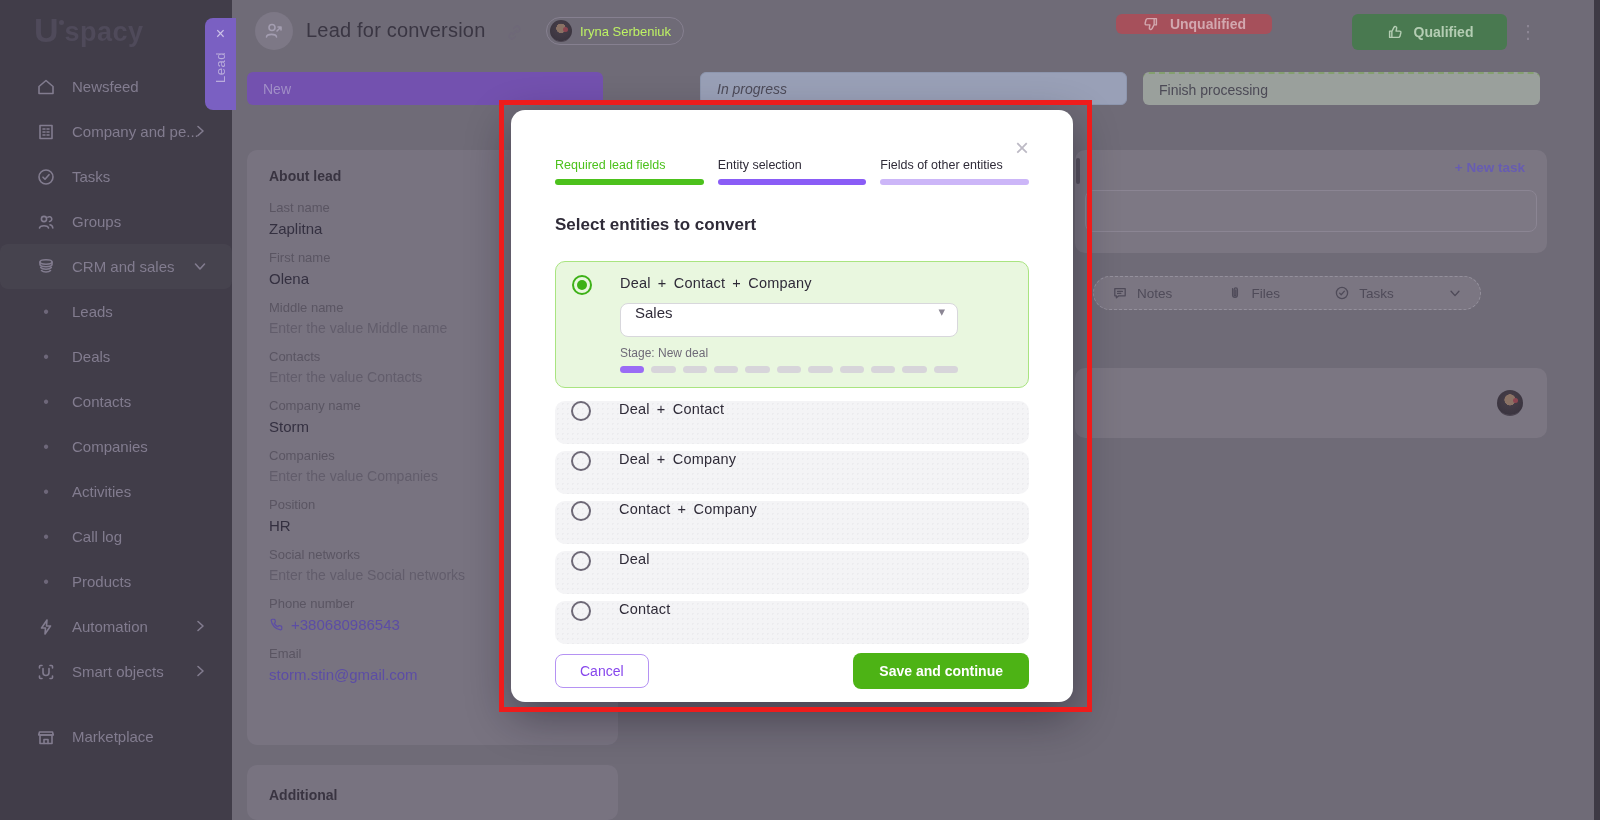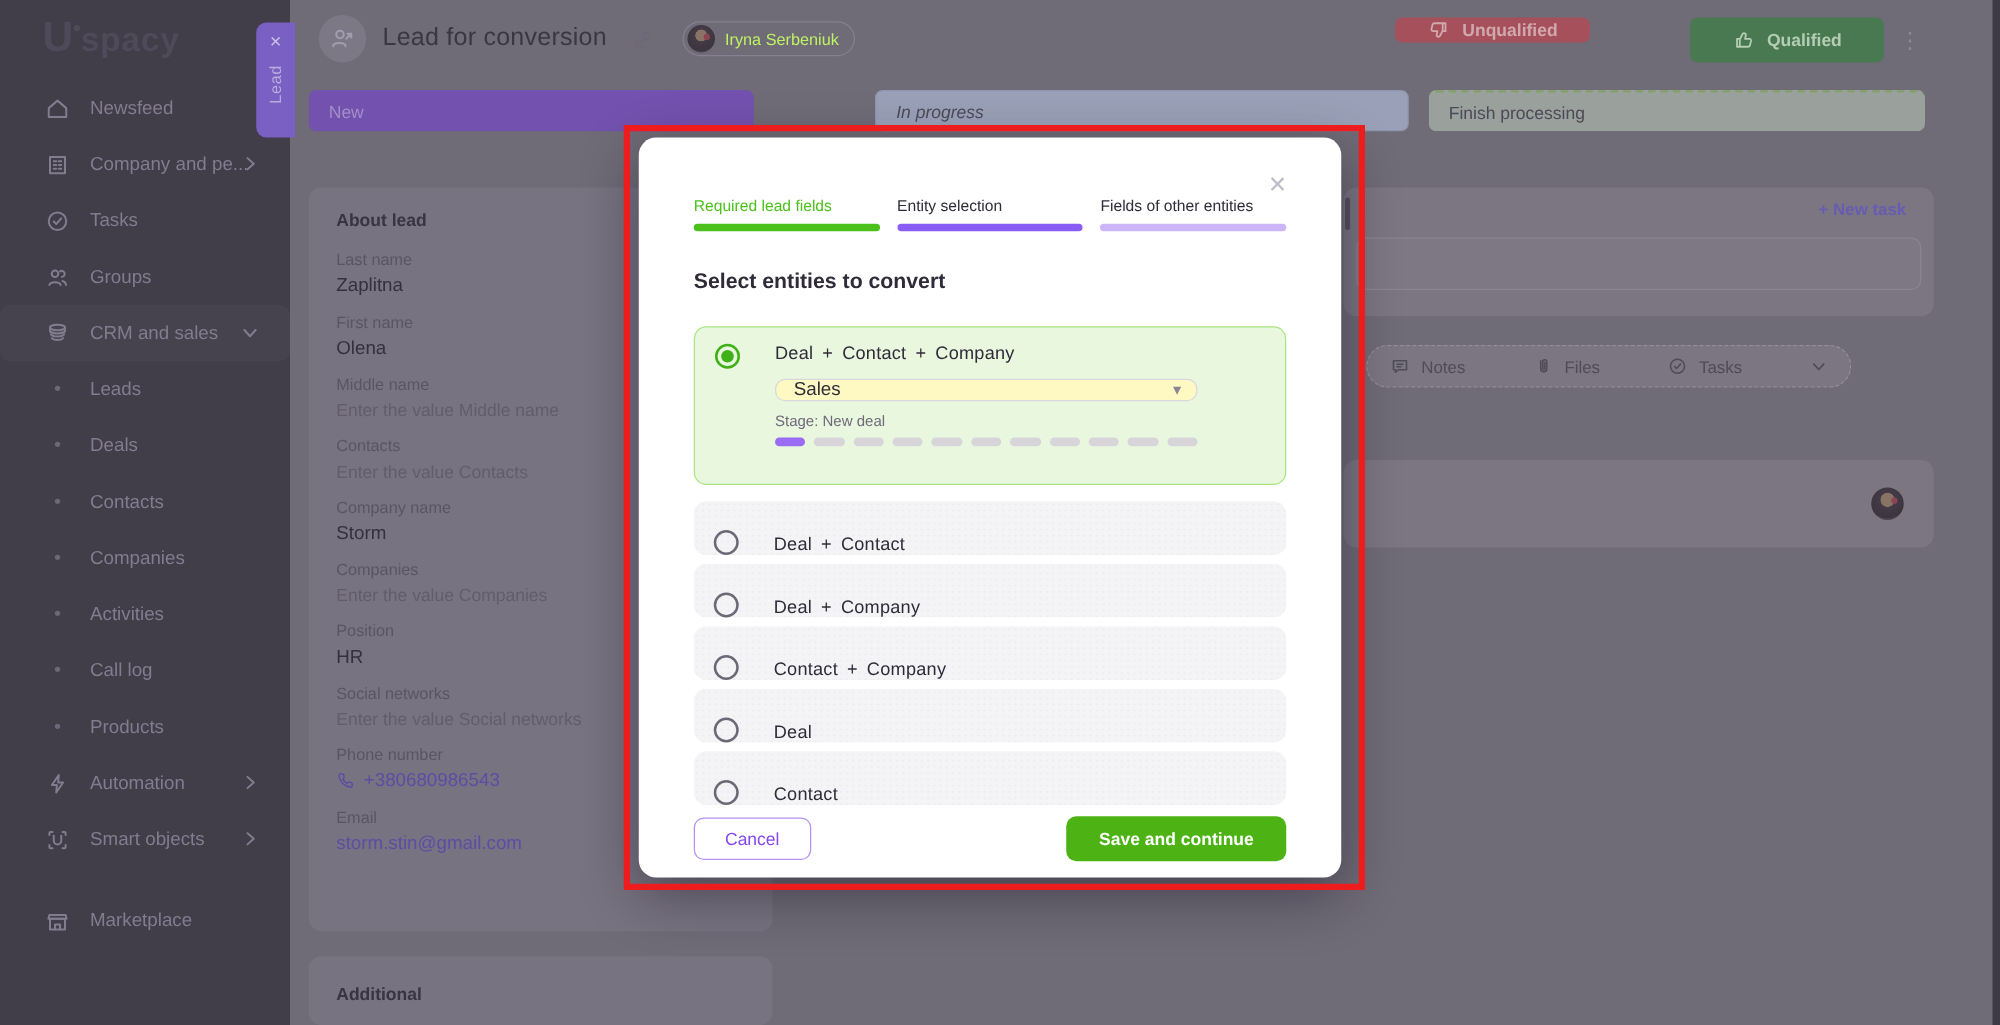--- a/index.html
+++ b/index.html
@@ -86,31 +86,31 @@
   .step1 .step-bar { background:#4cc11c; }
   .step2 .step-bar { background:#8a5cf6; }
   .step3 .step-bar { background:#ccb6f8; }
   .modal-title { margin-top:30px; font-size:17px; font-weight:600; color:#2f2b38; }
   .opt-selected { margin-top:26px; height:127px; border-radius:10px; background:#e9f7df; border:1px solid #a9e480; padding:13px 16px; cursor:pointer; }
   .opt-row1 { display:flex; align-items:flex-start; }
   .radio { width:20px; height:20px; border-radius:50%; border:2px solid #6d6876; background:transparent; flex:0 0 20px; cursor:pointer; }
   .radio.sel { border-color:#3db117; position:relative; }
   .radio.sel::after { content:""; position:absolute; left:3px; top:3px; width:10px; height:10px; border-radius:50%; background:#3db117; }
   .opt-label { margin-left:28px; font-size:14.5px; color:#2f2b38; word-spacing:3px; letter-spacing:.2px; }
-  .funnel-select { margin-left:48px; margin-top:8px; width:338px; height:18px; background:#fef9c3; border:1px solid #d8d7dc; border-radius:8px;
-    display:flex; align-items:flex-end; justify-content:space-between; padding:0 12px 0 14px; font-size:15px; color:#2f2b38; cursor:pointer; }
+  .funnel-select { margin-left:48px; margin-top:8px; width:338px; height:34px; background:#ffffff; border:1px solid #d8d7dc; border-radius:8px;
+    display:flex; align-items:flex-start; justify-content:space-between; padding:0 12px 0 14px; font-size:15px; color:#2f2b38; cursor:pointer; }
   .caret { color:#8b8694; font-size:13px; }
   .stage-caption { margin-left:48px; margin-top:9px; font-size:12px; color:#6f6a78; }
   .segments { margin-left:48px; margin-top:6px; width:338px; display:flex; gap:7px; }
   .seg { flex:1; height:7px; border-radius:4px; background:#d7d5da; }
   .seg.active { background:#9a6cf5; }
   .opt-list { margin-top:13px; }
   .opt { height:43px; margin-bottom:7px; border-radius:10px; background:#f4f4f6;
     background-image:radial-gradient(rgba(40,40,60,0.035) 1px, transparent 1px); background-size:5px 5px;
-    display:flex; align-items:flex-end; padding-left:16px; cursor:pointer; }
+    display:flex; align-items:flex-start; padding-left:16px; cursor:pointer; }
   .modal-footer { margin-top:9px; display:flex; align-items:center; justify-content:space-between; }
   .btn-cancel { background:#fff; border:1px solid #b592f3; border-radius:8px; padding:8px 24px; color:#8747ec; font-size:14px; font-weight:500; cursor:pointer; font-family:inherit; }
   .btn-save { background:#4db315; border:none; border-radius:8px; padding:10px 26px; color:#fff; font-size:14px; font-weight:600; cursor:pointer; font-family:inherit; }
 
   
   .annotation { position:absolute; left:499px; top:100px; width:593px; height:612px; border:5px solid #ee1c1c; z-index:60; pointer-events:none; }
 </style>
 </head>
 <body>
 

